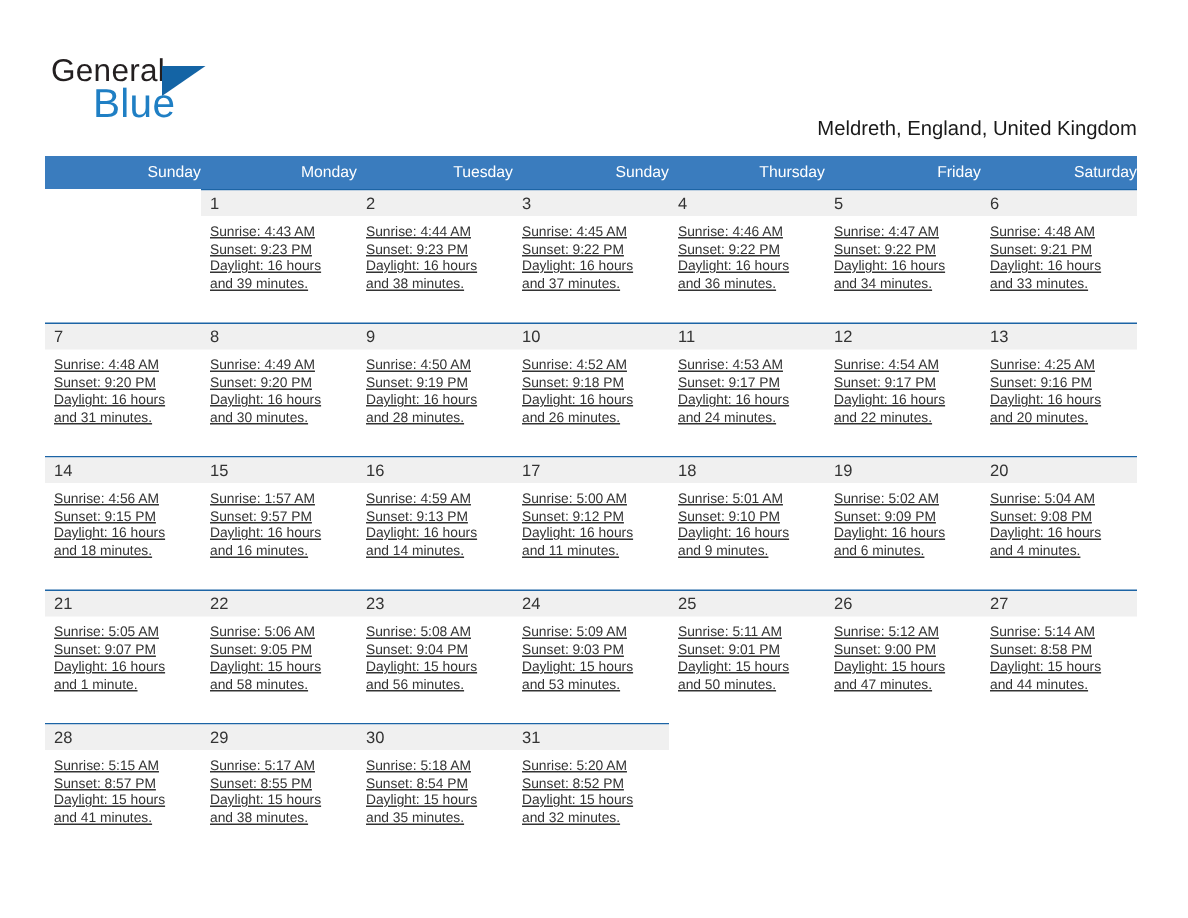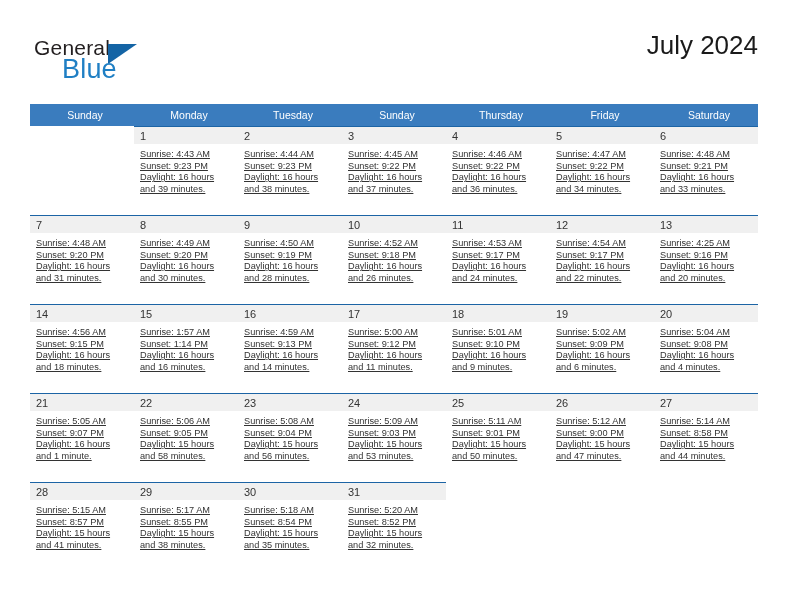--- a/index.html
+++ b/index.html
@@ -90,21 +90,21 @@
     top: 104px;
     width: 728px;
     border-collapse: collapse;
     table-layout: fixed;
   }
   .calendar th {
     background: #3a7cbe;
     color: #ffffff;
     font-size: 10.5px;
     font-weight: normal;
-    text-align: center;
+    text-align: right;
     padding: 5px 0 5px 6px;
     height: 11px;
     font-family: "Liberation Sans", sans-serif;
   }
   .calendar td {
     vertical-align: top;
     padding: 0;
     width: 104px;
     height: 89px;
     box-sizing: border-box;
@@ -141,21 +141,21 @@
 <body>
 
 <div class="page">
 
   <div class="header">
     <div class="logo">
       <span class="logo-general">General</span>
       <span class="logo-triangle"></span>
       <span class="logo-blue">Blue</span>
     </div>
-    <div class="title">July 2024</div>
+    <div class="subtitle">Meldreth, England, United Kingdom</div>
   </div>
 
   <table class="calendar">
     <thead>
       <tr>
         <th>Sunday</th>
         <th>Monday</th>
         <th>Tuesday</th>
         <th>Sunday</th>
         <th>Thursday</th>
@@ -324,21 +324,21 @@
                 <div>Daylight: 16 hours</div>
                 <div>and 18 minutes.</div>
               </div>
             </div>
           </td>
           <td>
             <div class="cell filled">
               <div class="daynum-band">15</div>
               <div class="detail">
                 <div>Sunrise: 1:57 AM</div>
-                <div>Sunset: 1:14 PM</div>
+                <div>Sunset: 9:57 PM</div>
                 <div>Daylight: 16 hours</div>
                 <div>and 16 minutes.</div>
               </div>
             </div>
           </td>
           <td>
             <div class="cell filled">
               <div class="daynum-band">16</div>
               <div class="detail">
                 <div>Sunrise: 4:59 AM</div>

